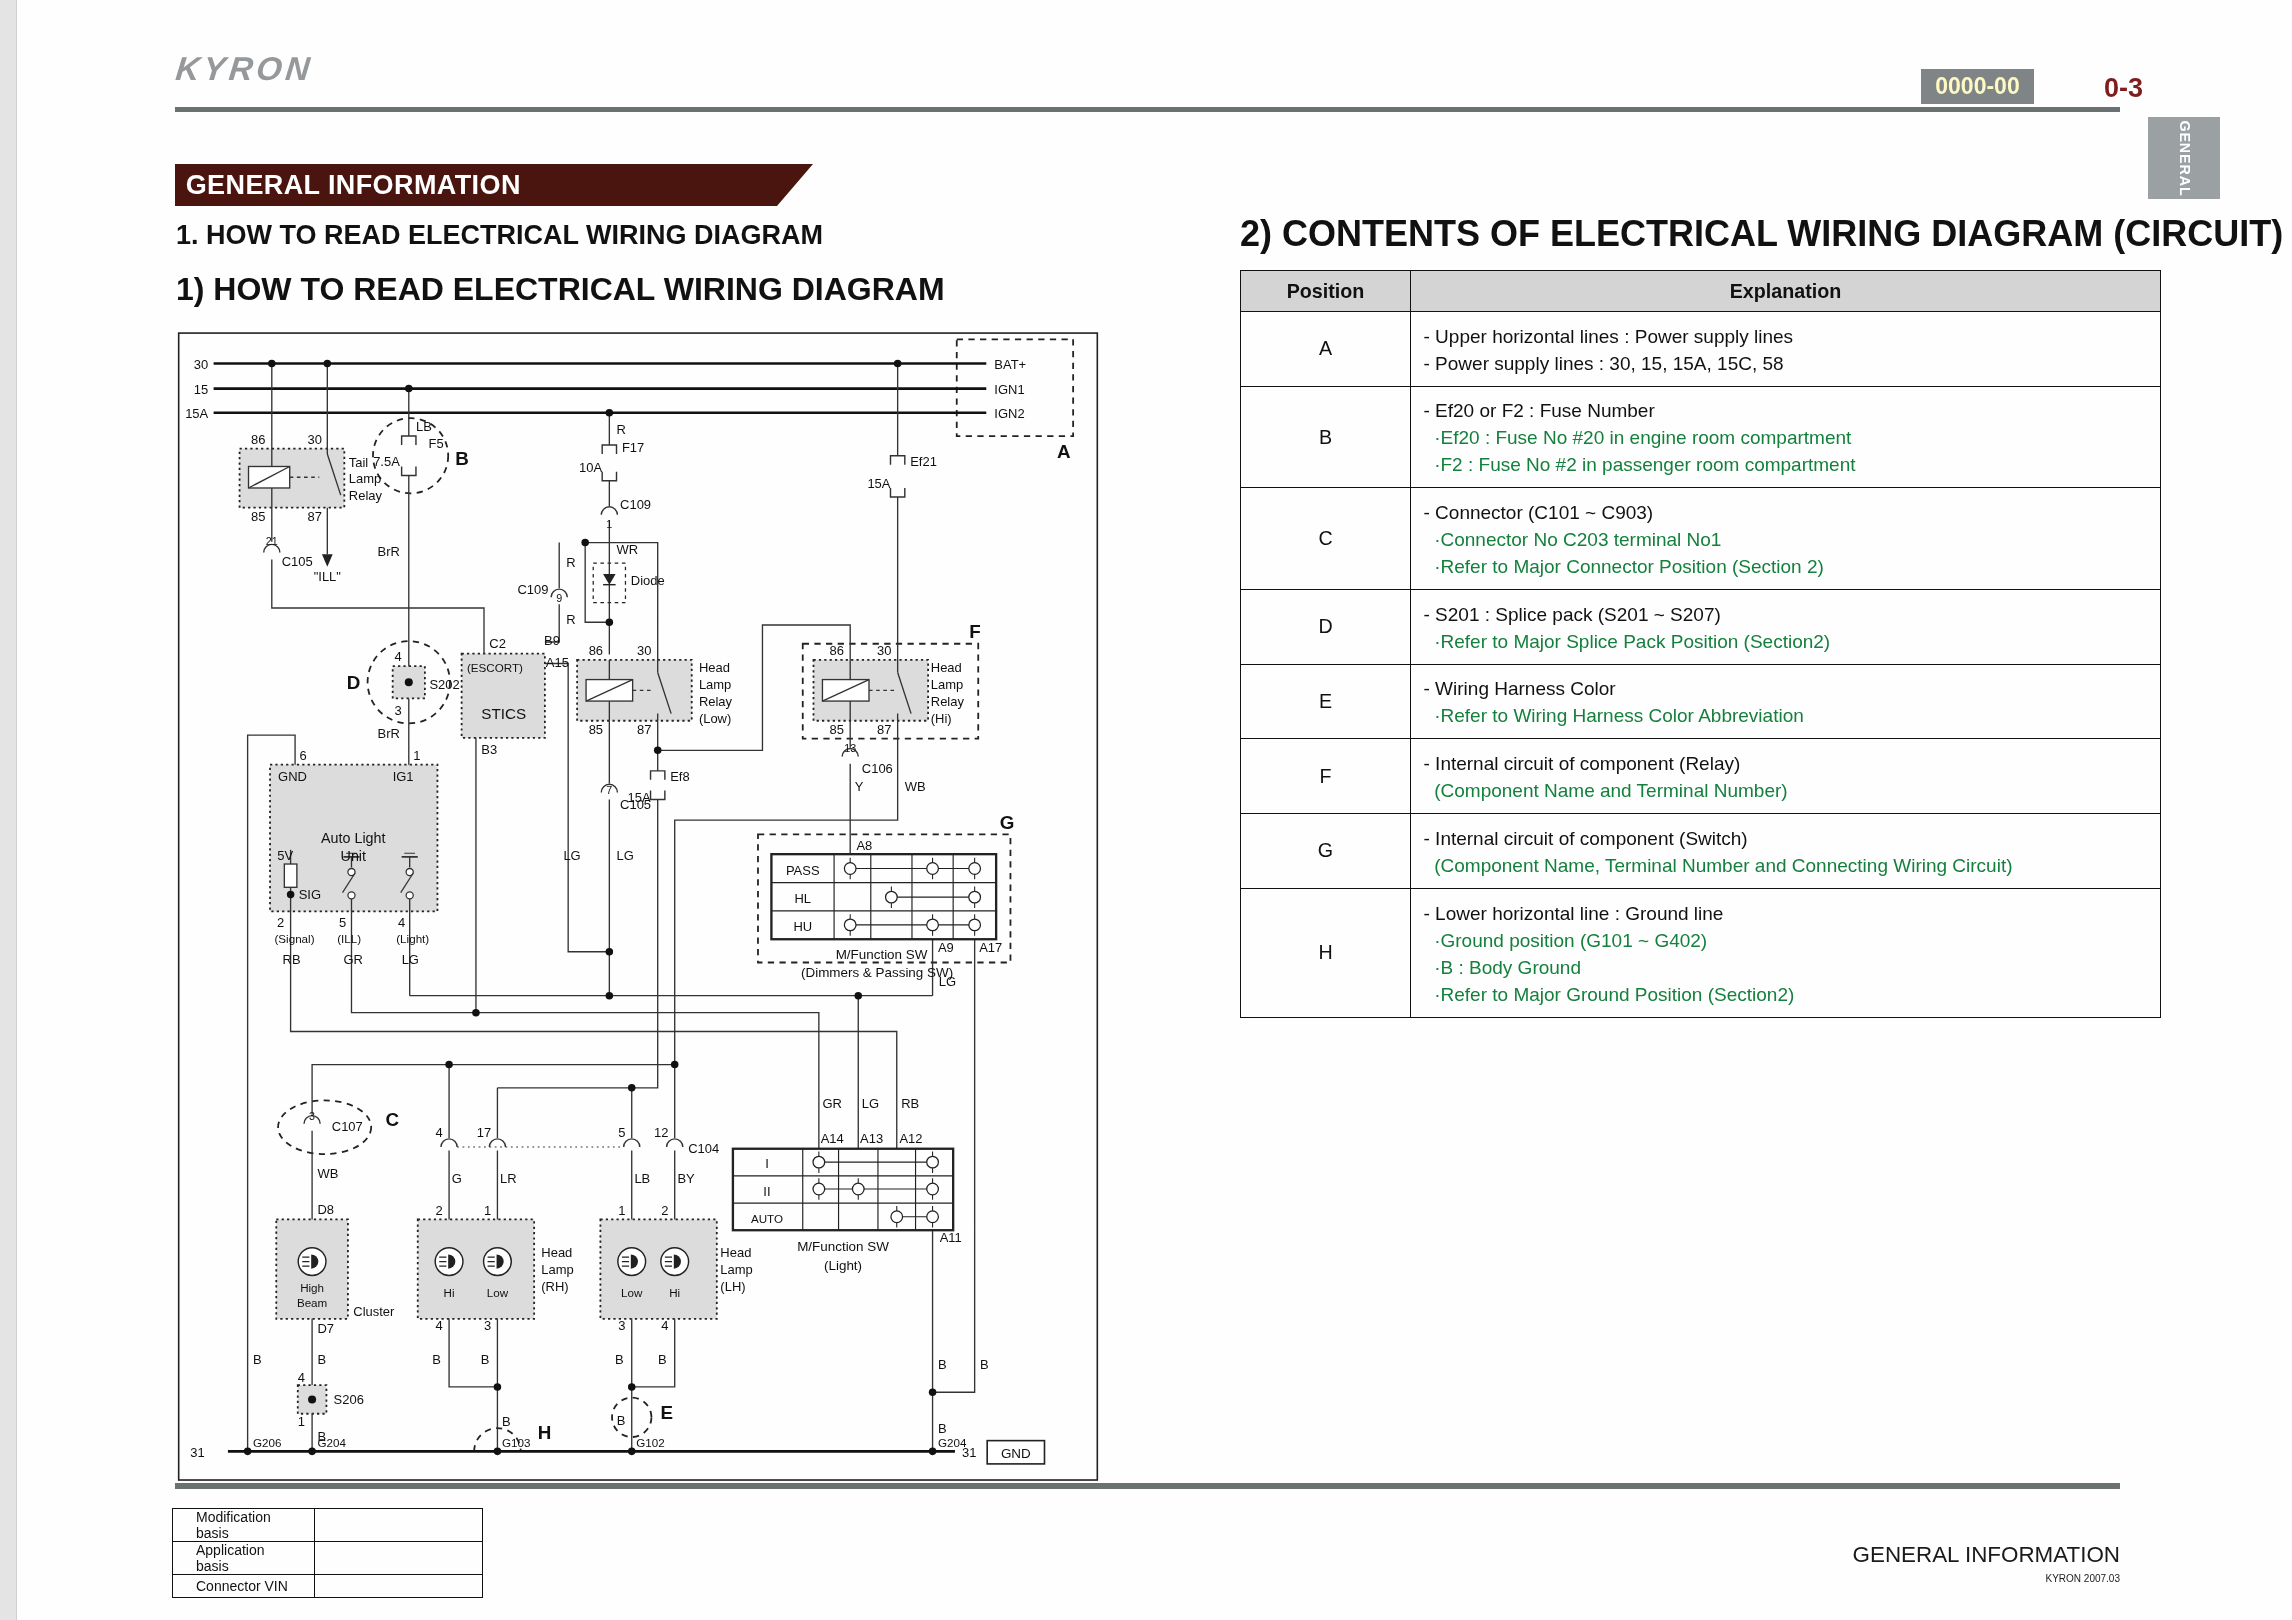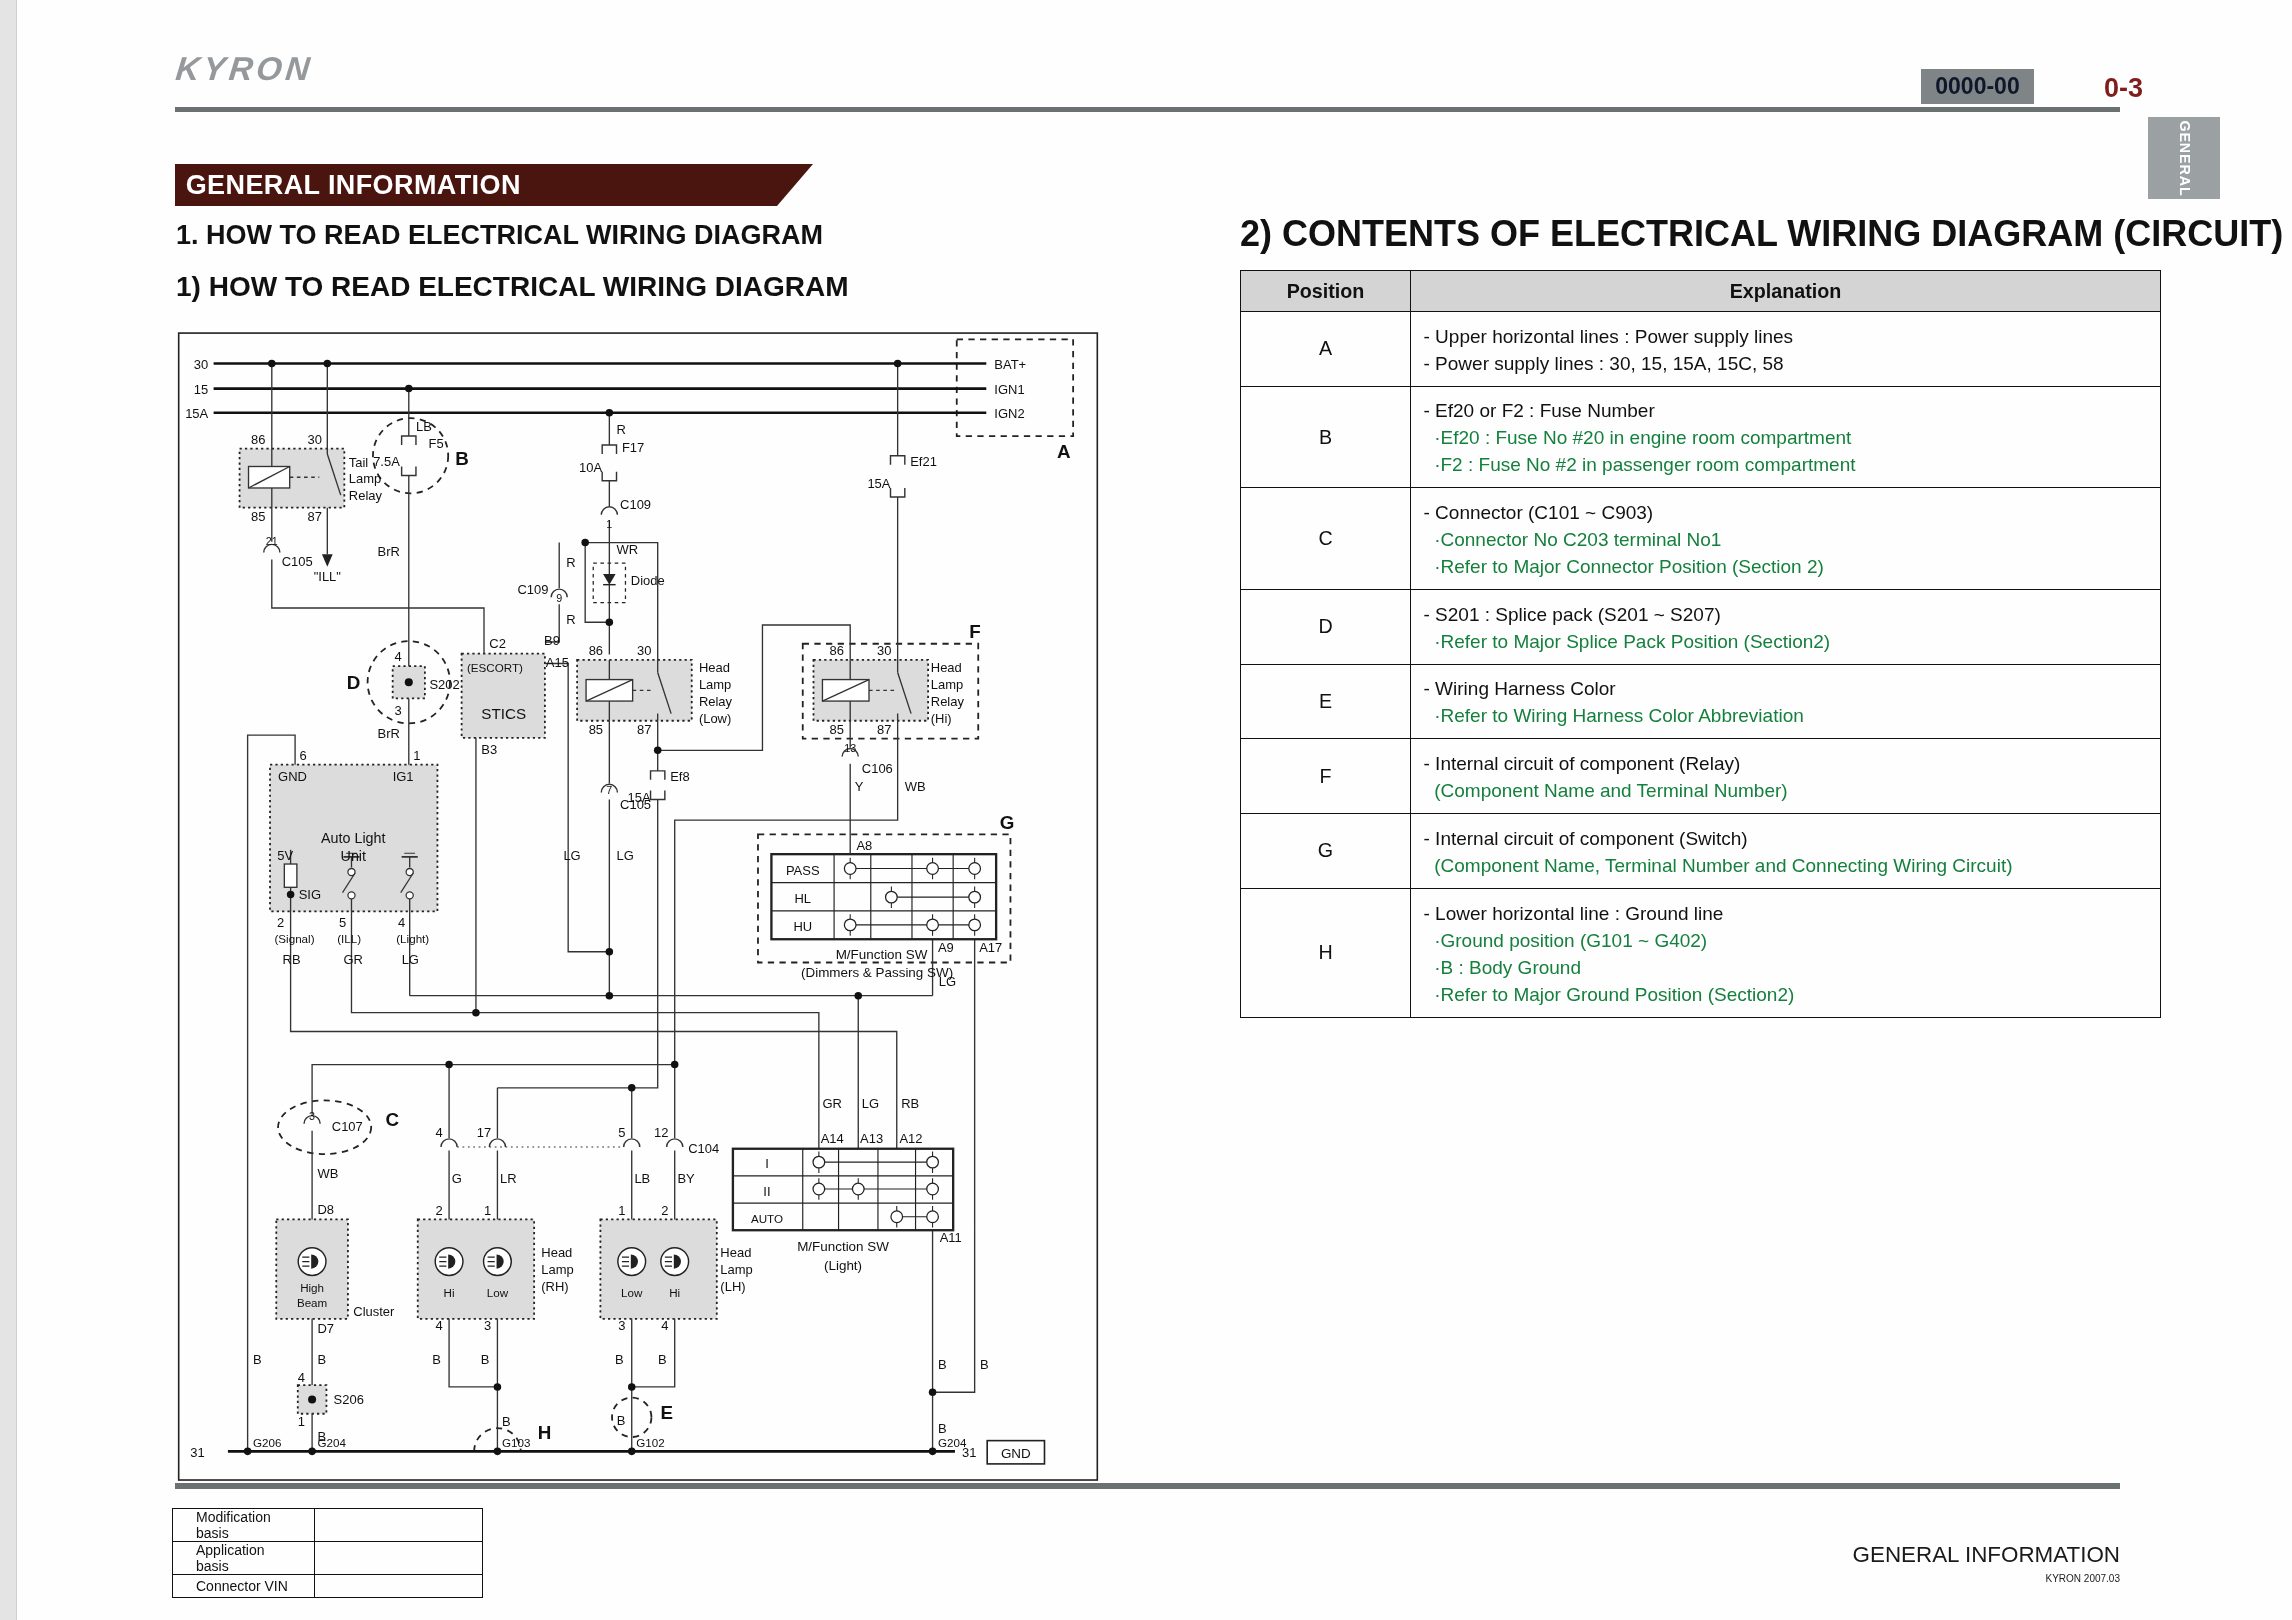--- a/index.html
+++ b/index.html
@@ -4,32 +4,32 @@
 <style>
   html,body{margin:0;padding:0;background:#fff;}
   .page{position:relative;width:2293px;height:1620px;background:#fefefe;overflow:hidden;
         font-family:"Liberation Sans",sans-serif;color:#111;}
   .edge-strip{position:absolute;left:0;top:0;width:16px;height:1620px;background:#e4e4e4;border-right:0.9px solid #cfcfcf;}
   
   .logo{position:absolute;left:176px;top:50px;font-size:33px;font-weight:800;font-style:italic;
         color:#95999c;letter-spacing:3.6px;transform:skewX(-6deg);}
   .hrule{position:absolute;left:175px;top:107px;width:1945px;height:5.4px;background:#6b7070;}
   .badge{position:absolute;left:1921px;top:69px;width:113px;height:35px;background:#7f8487;
-         color:#0f172a;font-weight:700;font-size:23px;display:flex;align-items:center;justify-content:center;}
+         color:#fef9c3;font-weight:700;font-size:23px;display:flex;align-items:center;justify-content:center;}
   .pagenum{position:absolute;left:2064px;top:73px;font-size:27px;font-weight:600;color:#7f1d1d;margin-left:40px;}
   .side-tab{position:absolute;left:2148px;top:117px;width:72px;height:82px;background:#9ba1a3;}
   .side-tab .rot{position:absolute;left:-5.4px;top:34px;width:82px;transform:rotate(90deg);
         color:#fff;font-weight:700;font-size:14.3px;letter-spacing:0.9px;text-align:center;line-height:15px;word-break:break-all;}
   
   .banner{position:absolute;left:175px;top:164px;width:638px;height:42px;background:#4a150f;
           clip-path:polygon(0 0,100% 0,calc(100% - 36px) 100%,0 100%);
           display:flex;align-items:center;}
   .banner span{color:#fff;font-weight:700;font-size:27px;padding-left:10.7px;letter-spacing:0.4px;}
   .h1{position:absolute;left:176px;top:220px;font-size:27px;font-weight:700;}
-  .h2{position:absolute;left:176px;top:271px;font-size:28px;font-weight:700;}
+  .h2{position:absolute;left:176px;top:271px;font-size:32px;font-weight:700;}
   .right-title{position:absolute;left:1240px;top:213px;font-size:36px;font-weight:700;}
   
   .exp-table{position:absolute;left:1240px;top:270px;width:921px;border-collapse:collapse;
              font-size:19px;}
   .exp-table th,.exp-table td{border:1.8px solid #111;}
   .exp-table thead th{background:#d4d4d4;font-size:19.7px;font-weight:700;height:38px;margin-top:8px;}
   .exp-table td.pos{width:167px;text-align:center;font-size:19.7px;}
   .exp-table td.exp{padding:10.7px 9px 9px 12.5px;vertical-align:top;}
   .exp-table .line{line-height:27px;}
   .exp-table .line.sub{padding-left:10.7px;color:#15803d;}

